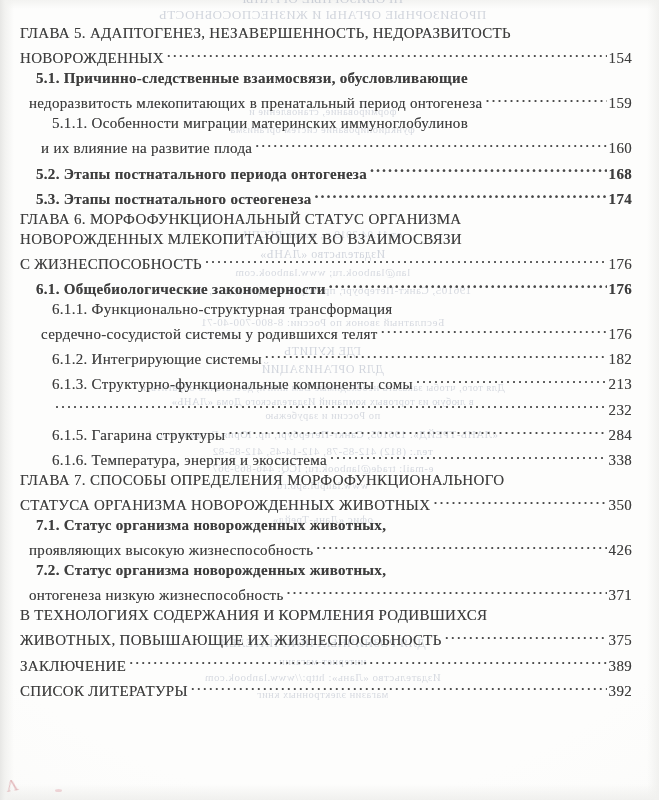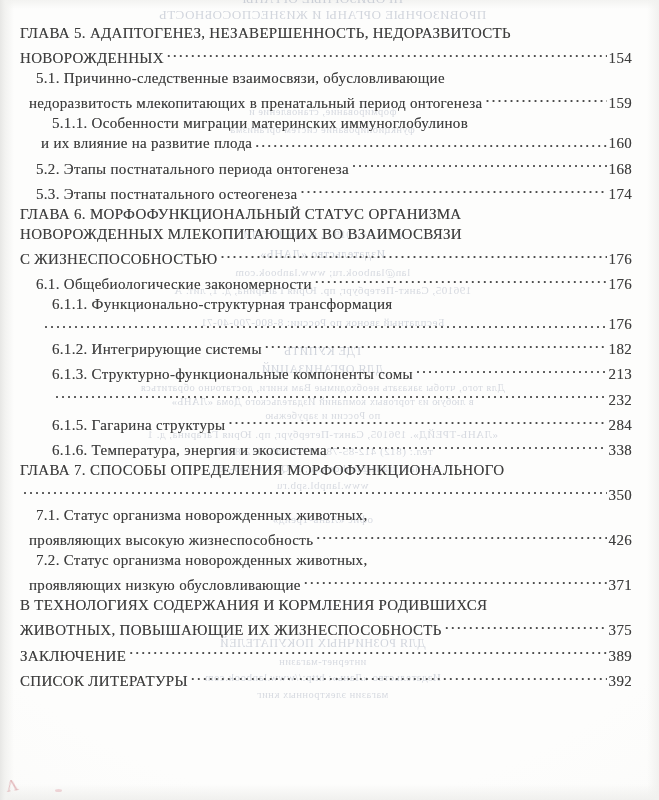--- a/index.html
+++ b/index.html
@@ -42,24 +42,24 @@
     flex:1 1 auto;overflow:hidden;position:relative;height:20px;
     margin:0 2px 0 3px;
   }
   .leader::after{
     content:"......................................................................................................................................................................";
     position:absolute;left:0;bottom:1px;
     letter-spacing:2px;font-size:16px;color:#4a4a4a;
   }
   .pagenum{flex:0 0 auto;}
 
-  .lvl1.first{padding-left:16px;}
+  .lvl1.first{padding-left:16px;font-weight:bold;}
   .lvl1.wrap{padding-left:9px;}
   .lvl2.first{padding-left:32px;}
-  .lvl2.wrap{padding-left:21px;align-items:flex-end;}
+  .lvl2.wrap{padding-left:21px;}
 
   
   .red-mark{
     position:absolute;left:6px;top:776px;
     font-size:17px;color:rgba(193,85,95,.40);
     transform:rotate(-10deg);filter:blur(.3px);
   }
   .red-dot{
     position:absolute;left:55px;top:789px;width:7px;height:3px;
     background:rgba(214,130,140,.30);border-radius:50%;filter:blur(.4px);
@@ -142,37 +142,38 @@
         </div>
       </div>
       <div>
         <div class="line lvl0 first">
           <span class="txt">ГЛАВА 6. МОРФОФУНКЦИОНАЛЬНЫЙ СТАТУС ОРГАНИЗМА</span>
         </div>
         <div class="line lvl0 wrap">
           <span class="txt">НОВОРОЖДЕННЫХ МЛЕКОПИТАЮЩИХ ВО ВЗАИМОСВЯЗИ</span>
         </div>
         <div class="line lvl0 wrap">
-          <span class="txt">С ЖИЗНЕСПОСОБНОСТЬЮ</span>
+          <span class="txt">С ЖИЗНЕСПОСОБНОСТЬ</span>
           <span class="leader"></span>
           <span class="pagenum">176</span>
         </div>
       </div>
       <div>
         <div class="line lvl1 first">
           <span class="txt">6.1. Общебиологические закономерности</span>
           <span class="leader"></span>
           <span class="pagenum">176</span>
         </div>
       </div>
       <div>
         <div class="line lvl2 first">
           <span class="txt">6.1.1. Функционально-структурная трансформация</span>
         </div>
         <div class="line lvl2 wrap">
+          <span class="txt">сердечно-сосудистой системы у родившихся телят</span>
           <span class="leader"></span>
           <span class="pagenum">176</span>
         </div>
       </div>
       <div>
         <div class="line lvl2 first">
           <span class="txt">6.1.2. Интегрирующие системы</span>
           <span class="leader"></span>
           <span class="pagenum">182</span>
         </div>
@@ -202,40 +203,41 @@
           <span class="txt">6.1.6. Температура, энергия и экосистема</span>
           <span class="leader"></span>
           <span class="pagenum">338</span>
         </div>
       </div>
       <div>
         <div class="line lvl0 first">
           <span class="txt">ГЛАВА 7. СПОСОБЫ ОПРЕДЕЛЕНИЯ МОРФОФУНКЦИОНАЛЬНОГО</span>
         </div>
         <div class="line lvl0 wrap">
+          <span class="txt">СТАТУСА ОРГАНИЗМА НОВОРОЖДЕННЫХ ЖИВОТНЫХ</span>
           <span class="leader"></span>
           <span class="pagenum">350</span>
         </div>
       </div>
       <div>
         <div class="line lvl1 first">
           <span class="txt">7.1. Статус организма новорожденных животных,</span>
         </div>
         <div class="line lvl1 wrap">
           <span class="txt">проявляющих высокую жизнеспособность</span>
           <span class="leader"></span>
           <span class="pagenum">426</span>
         </div>
       </div>
       <div>
         <div class="line lvl1 first">
           <span class="txt">7.2. Статус организма новорожденных животных,</span>
         </div>
         <div class="line lvl1 wrap">
-          <span class="txt">проявляющих низкую обусловливающие</span>
+          <span class="txt">онтогенеза низкую жизнеспособность</span>
           <span class="leader"></span>
           <span class="pagenum">371</span>
         </div>
       </div>
       <div>
         <div class="line lvl0 wrap">
           <span class="txt">В ТЕХНОЛОГИЯХ СОДЕРЖАНИЯ И КОРМЛЕНИЯ РОДИВШИХСЯ</span>
         </div>
         <div class="line lvl0 wrap">
           <span class="txt">ЖИВОТНЫХ, ПОВЫШАЮЩИЕ ИХ ЖИЗНЕСПОСОБНОСТЬ</span>

